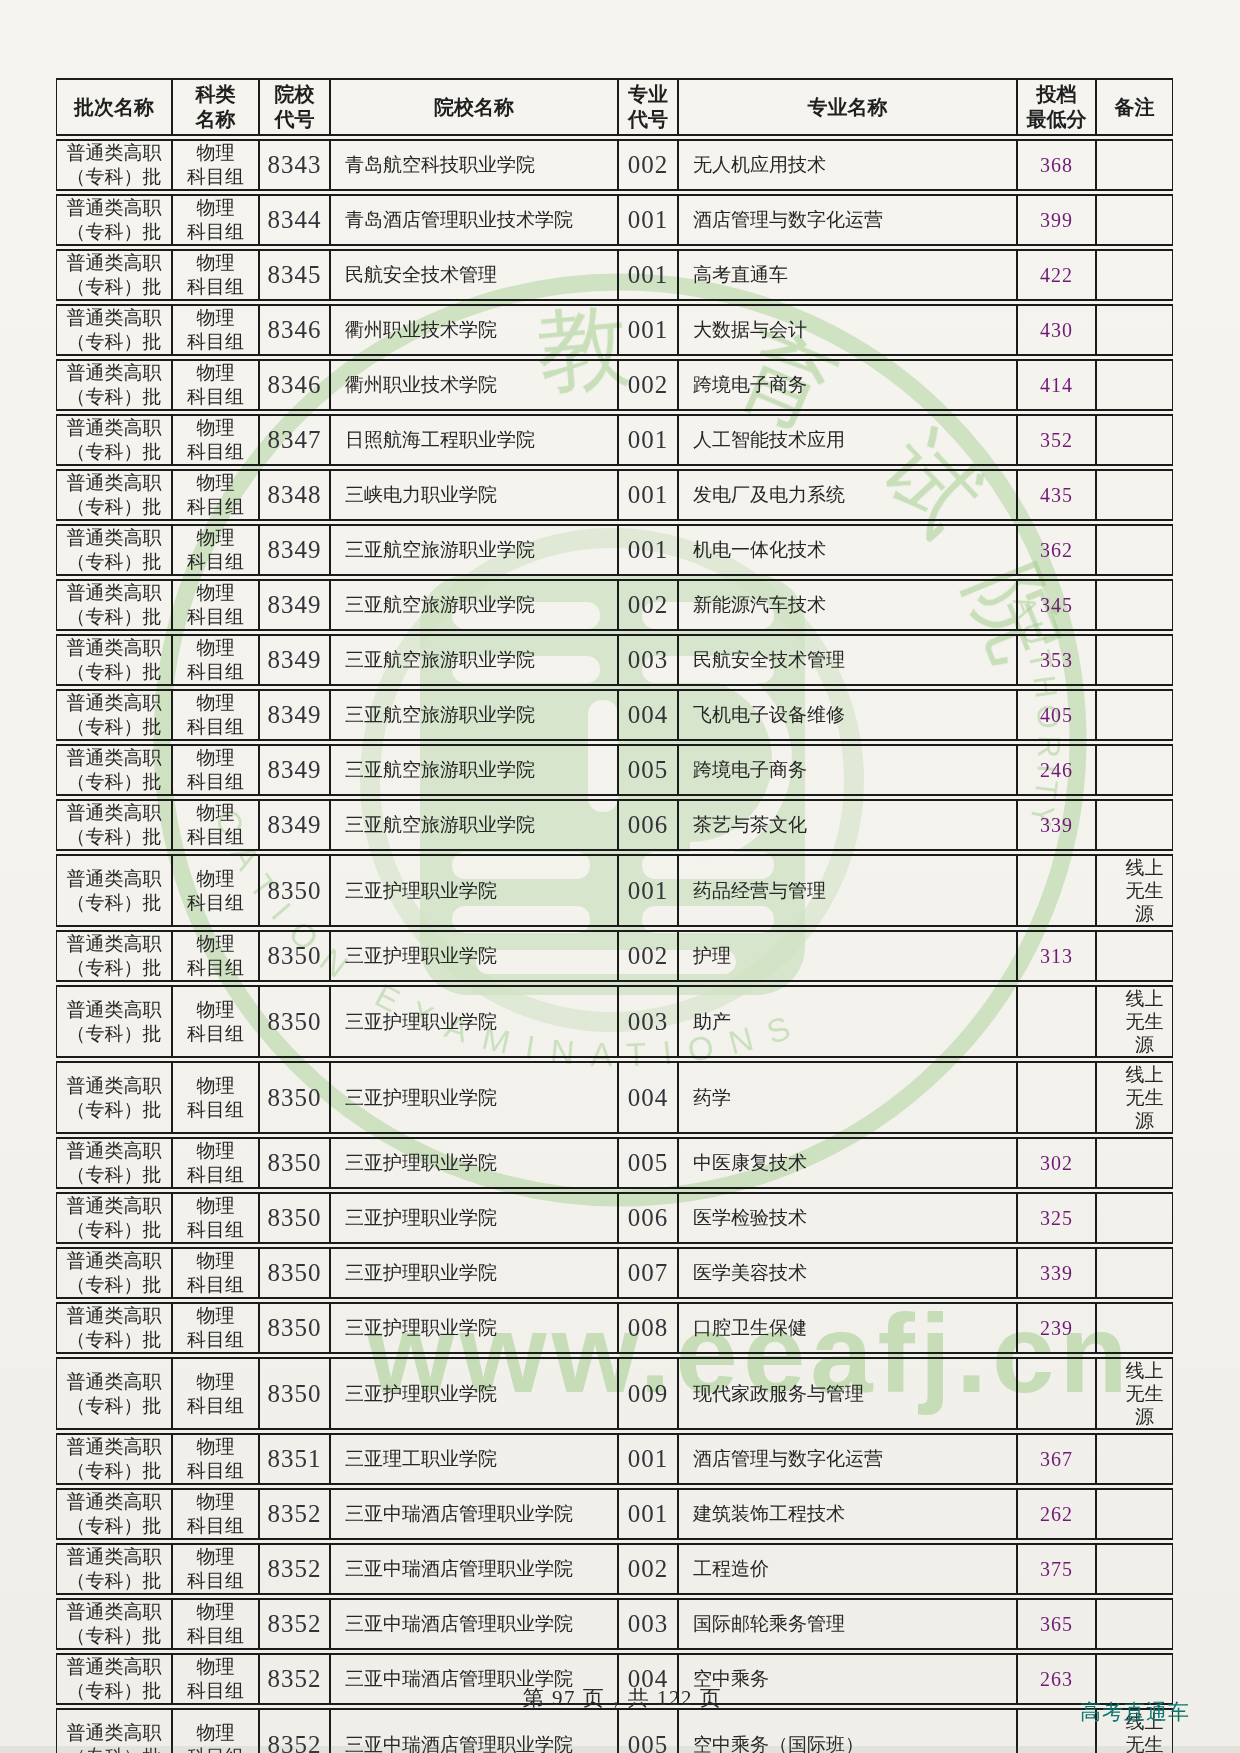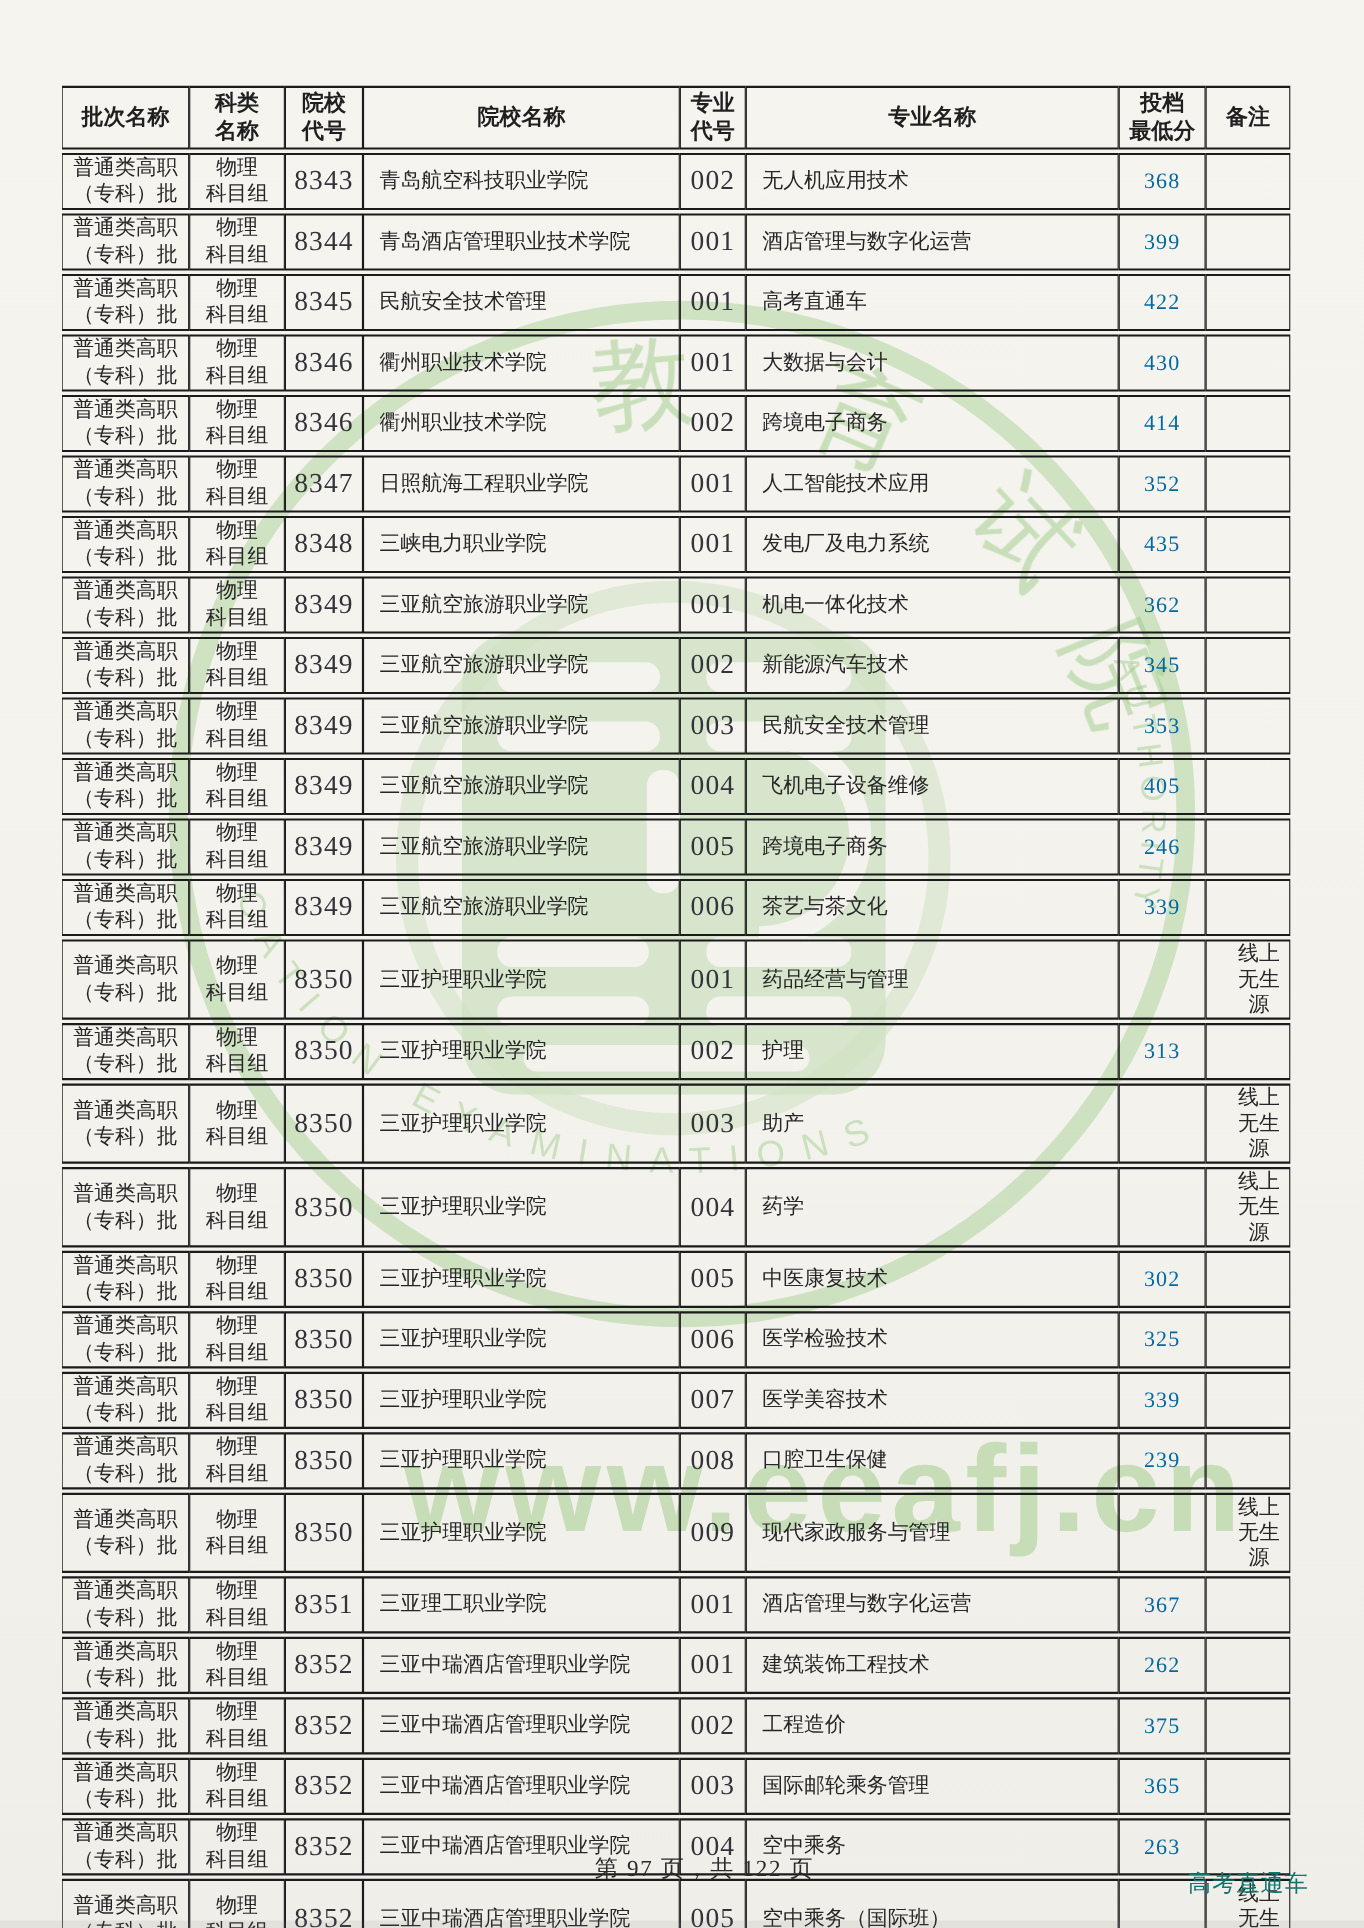--- a/index.html
+++ b/index.html
@@ -30,24 +30,24 @@
     font-weight:700;font-size:20px;line-height:25px;
     color:#1f1f1f;text-align:center;padding:0 2px;
   }
   td{
     height:48px;
     font-size:19px;line-height:24px;color:#262626;
     padding:0 4px;text-align:center;
   }
   td.c3,td.c5{text-align:left;padding-left:14px;padding-right:6px;}
   td.c2,td.c4{font-size:25px;letter-spacing:1px;color:#33333a;}
-  td.c6{font-size:20px;letter-spacing:1px;color:#0369a1;}
+  td.c6{font-size:20px;letter-spacing:1px;color:#701a75;}
   td.c7{font-size:19px;line-height:23px;padding-left:24px;}
   .footer-page{
-    position:absolute;left:82px;top:1684px;width:1117px;z-index:1;
+    position:absolute;left:64px;top:1684px;width:1117px;z-index:1;
     text-align:center;font-size:21px;letter-spacing:1.5px;color:#2b2b2b;
   }
   .footer-brand{
     position:absolute;right:50px;top:1698px;z-index:1;
     font-family:"Liberation Sans","DejaVu Sans",sans-serif;
     font-size:21px;color:#0f766e;letter-spacing:1px;
   }
   .scan-edge{
     position:absolute;left:0;bottom:0;width:100%;height:7px;z-index:2;
     background:rgba(120,120,115,0.10);

